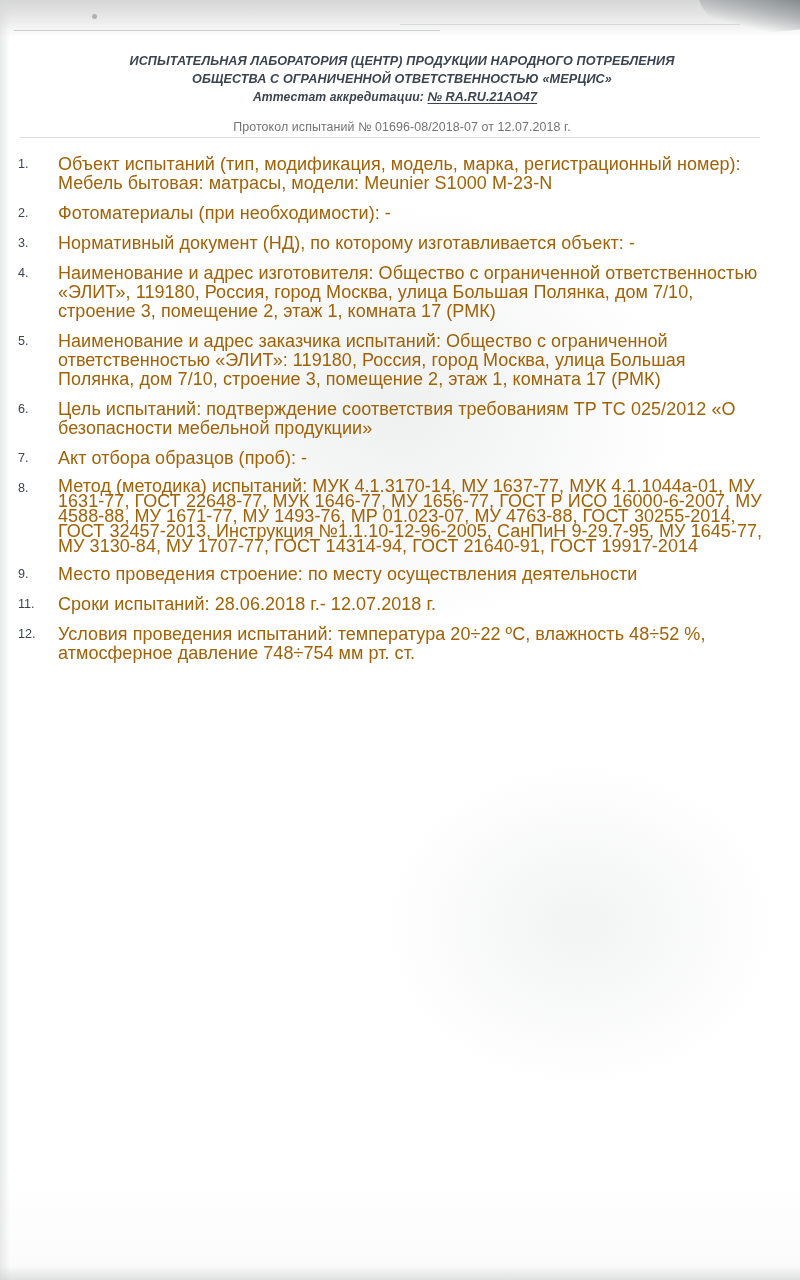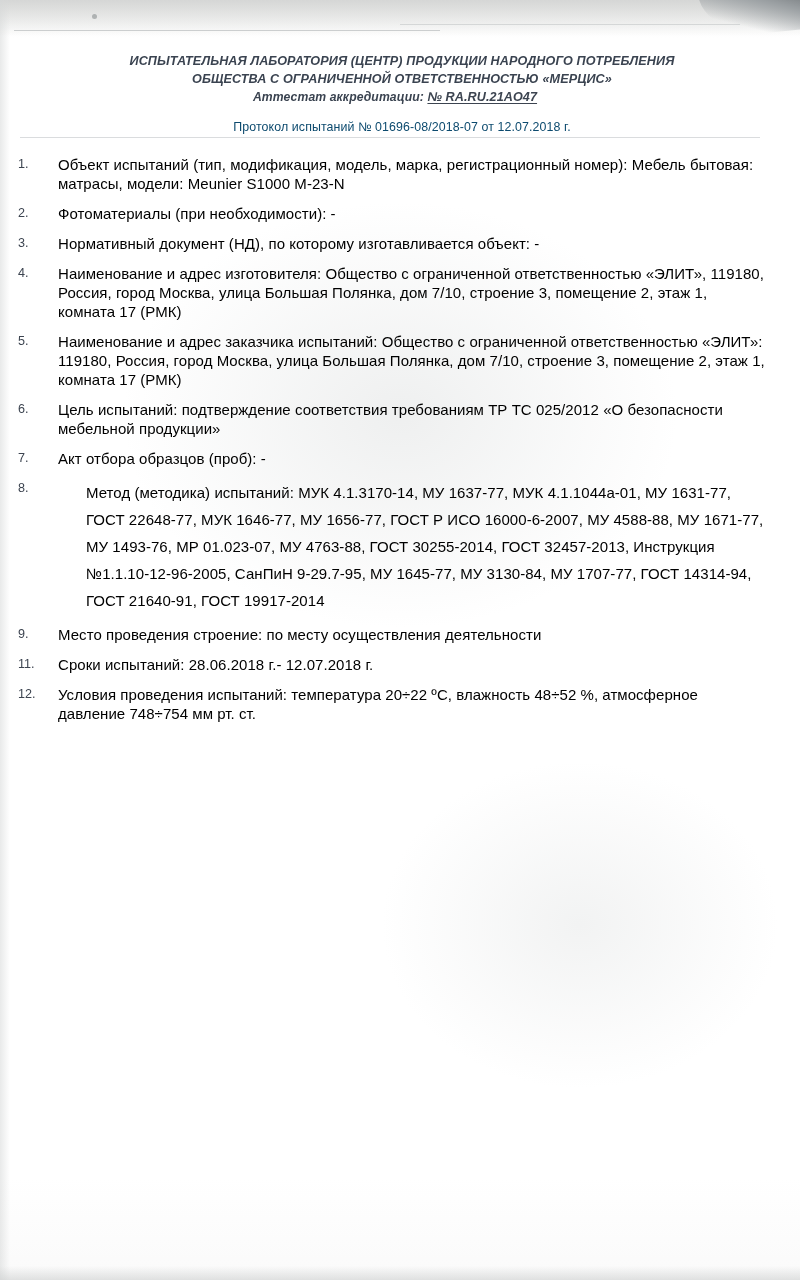--- a/index.html
+++ b/index.html
@@ -107,21 +107,21 @@
     text-underline-offset: 2px;
   }
 
   .protocol-line {
     position: absolute;
     left: 72px;
     top: 120px;
     width: 660px;
     text-align: center;
     font-size: 12.4px;
-    color: #0c4a6e;
+    color: #737373;
     letter-spacing: 0.1px;
   }
   .protocol-rule {
     position: absolute;
     left: 20px;
     top: 137px;
     width: 740px;
     height: 1px;
     background: rgba(150,155,160,0.35);
   }
@@ -142,28 +142,28 @@
   .num {
     flex: 0 0 40px;
     padding-right: 14px;
     font-size: 12.6px;
     line-height: 19px;
     color: #3c4450;
     box-sizing: border-box;
   }
   .txt {
     flex: 1 1 auto;
-    font-size: 15px;
+    font-size: 18px;
     line-height: 19px;
-    color: #000000;
+    color: #a16207;
     text-align: left;
     letter-spacing: 0.05px;
     padding-right: 16px;
   }
-  .txt.tight { line-height: 27px; margin-left: 28px; }
+  .txt.tight { line-height: 15px; }
 
   
   .footer {
     position: absolute;
     left: 0;
     right: 0;
     top: 1288px;
     text-align: center;
     font-size: 12.4px;
     color: #3c4450;

